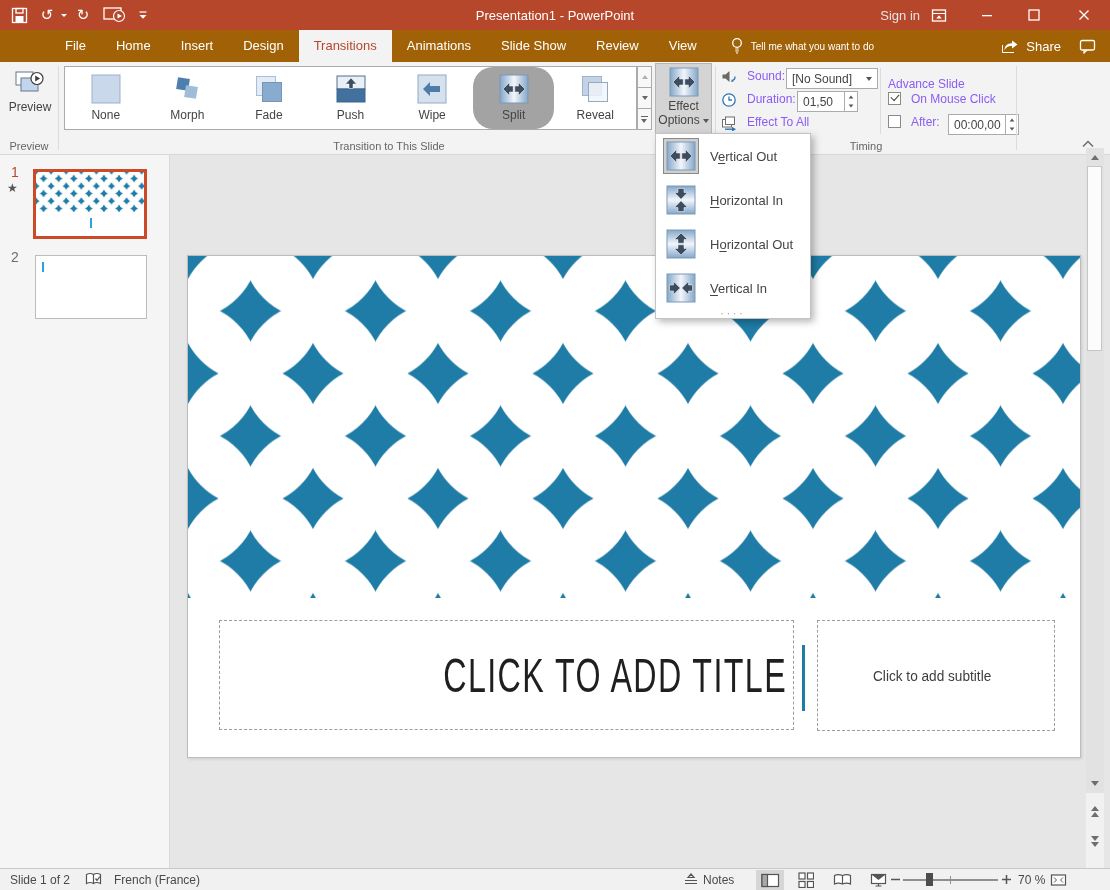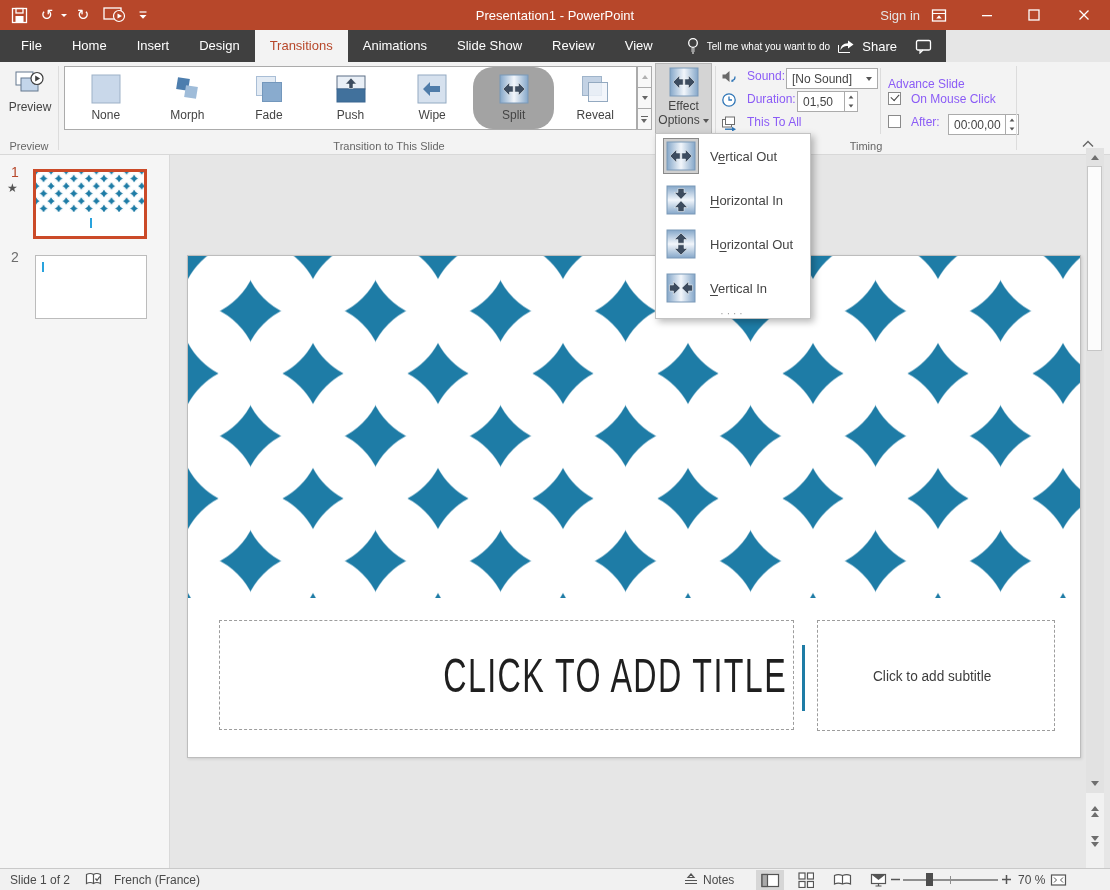--- a/index.html
+++ b/index.html
@@ -11,21 +11,21 @@
 
   
   #titlebar { left:0; top:0; width:1110px; height:30px; background:#b7472a; }
   .qat-btn { position:absolute; top:4px; width:22px; height:22px; display:flex; align-items:center; justify-content:center; color:#fff; }
   .qat-glyph { font-size:15px; line-height:1; color:#fff; }
   #win-title { left:0; right:0; top:8px; text-align:center; color:#fff; font-size:13px; }
   #sign-in { top:8px; right:190px; color:#e5e5e5; font-size:13px; }
   .cap-btn { position:absolute; top:0; height:30px; width:42px; display:flex; align-items:center; justify-content:center; }
 
   
-  #tabrow { left:0; top:30px; width:946px; height:32px; background:#404040; display:flex; align-items:stretch; }
+  #tabrow { left:0; top:30px; width:1110px; height:32px; background:#a16207; display:flex; align-items:stretch;padding-left:44px; }
   #tabs-left { display:flex; margin-left:6px; }
   .tab { padding:0 15px; line-height:32px; font-size:13px; color:#fff; white-space:nowrap; }
   .tab.active { background:#f3f3f3; color:#b7472a; }
   #tellme { display:flex; align-items:center; gap:7px; color:#fff; font-size:10px; margin-left:18px; }
   #tabrow-right { margin-left:auto; display:flex; align-items:center; gap:18px; padding-right:14px; color:#fff; font-size:13px; }
   .trr { display:flex; align-items:center; gap:6px; }
 
   
   #ribbon { left:0; top:62px; width:1110px; height:93px; background:#f3f3f3; border-bottom:1px solid #d8d8d8; }
   .vsep { position:absolute; top:4px; height:84px; width:1px; background:#dcdcdc; }
@@ -372,21 +372,21 @@
   </div>
   <div class="rib-row" style="left:721px;top:53px">
     <span>
         <svg width="16" height="16" viewBox="0 0 16 16">
           <rect x="1.5" y="4.5" width="9" height="7.5" fill="#fff" stroke="#6e6e6e"></rect>
           <rect x="4.5" y="2" width="9" height="7.5" fill="#fff" stroke="#6e6e6e"></rect>
           <path d="M4,14.2 H12" stroke="#2e75b6" stroke-width="1.4"></path>
           <polygon points="11,11.8 15,14.2 11,16.6" fill="#2e75b6"></polygon>
         </svg>
       </span>
-    <span>This To All</span>
+    <span>Effect To All</span>
   </div>
 
   <div class="vsep" style="left:880px;top:6px;height:66px"></div>
   <div class="rib-row" style="left:888px;top:15px">Advance Slide</div>
   <div class="rib-row" style="left:888px;top:30px">
     <span class="cb on" id="cb-mouse"></span>
     <span>On Mouse Click</span>
   </div>
   <div class="rib-row" style="left:888px;top:53px">
     <span class="cb" id="cb-after"></span>

